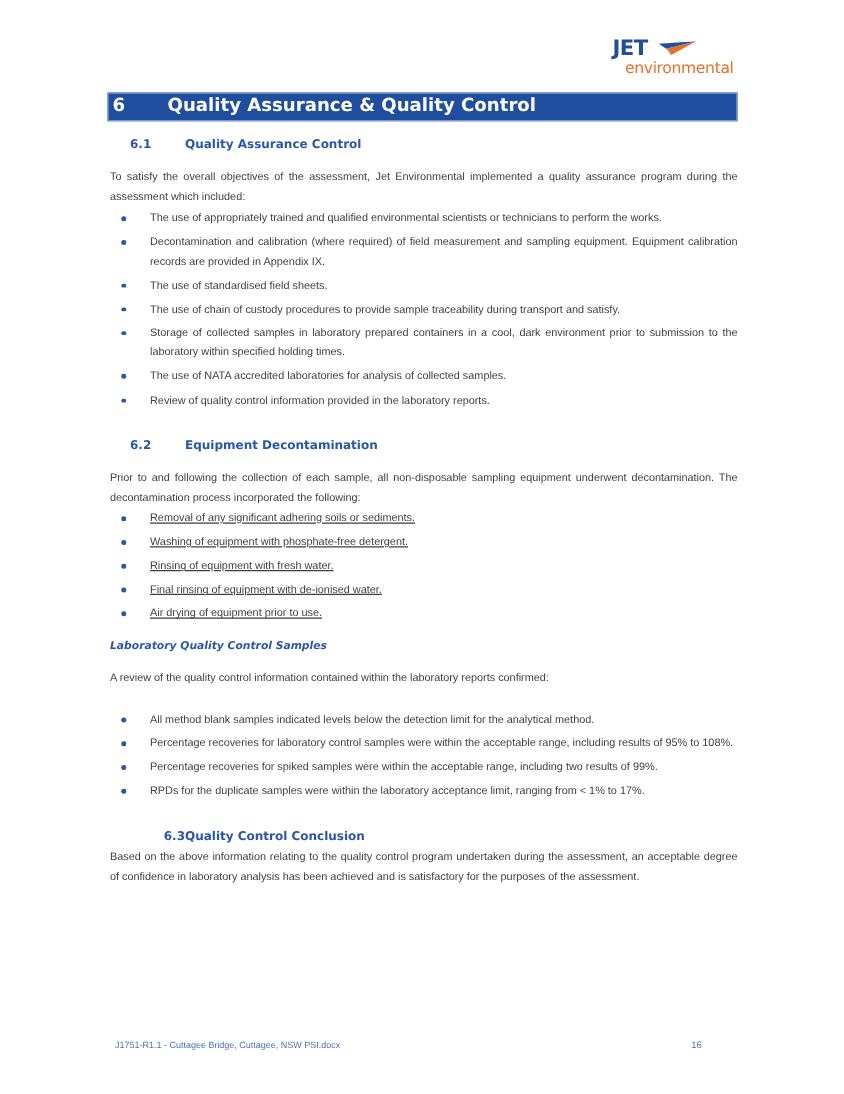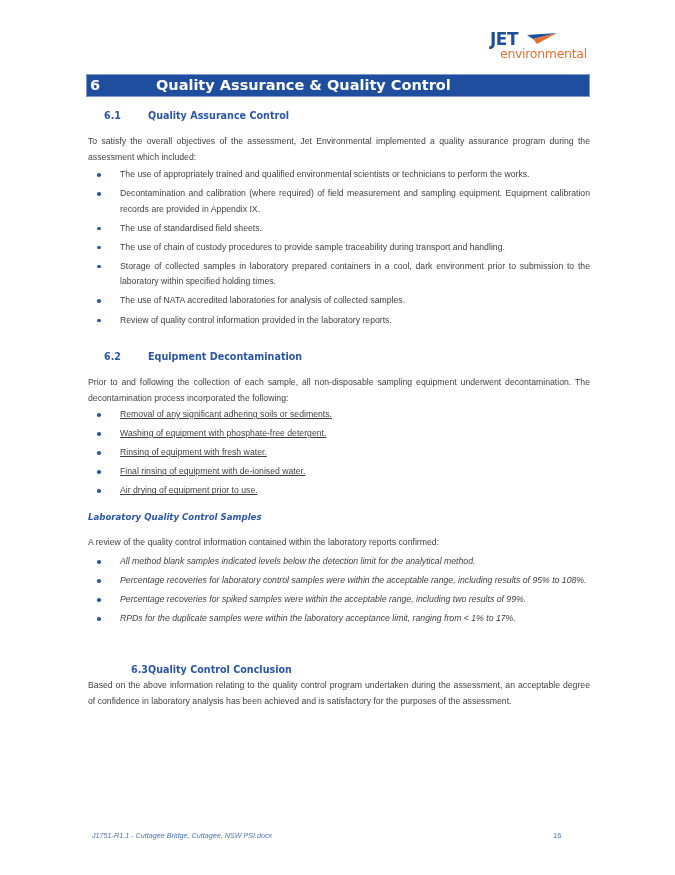--- a/index.html
+++ b/index.html
@@ -67,21 +67,20 @@
     }
     .h1-num {
       position: absolute;
       left: 3px;
       top: 0;
     }
     .h1-title {
       position: absolute;
       left: 47px;
       top: 0;
-      margin-left: 22px;
     }
     .h2 {
       position: absolute;
       left: 104px;
       font-family: "DejaVu Sans", sans-serif;
       font-weight: bold;
       font-size: 9.6px;
       color: #2a56a8;
       white-space: nowrap;
     }
@@ -132,21 +131,20 @@
       width: 3.6px;
       height: 3.6px;
       border-radius: 50%;
       background: #2a56a8;
     }
     .footer-left {
       position: absolute;
       left: 92px;
       top: 831px;
       font-size: 7.2px;
-      font-style: italic;
       color: #4a74b8;
       white-space: nowrap;
     }
     .footer-right {
       position: absolute;
       left: 553px;
       top: 831px;
       font-size: 7.6px;
       color: #4a74b8;
     }
@@ -172,21 +170,21 @@
 <div class="h2" style="top:110px;">
   <span class="num">6.1</span><span>Quality Assurance Control</span>
 </div>
 
 <div class="para" style="top:134px;">To satisfy the overall objectives of the assessment, Jet Environmental implemented a quality assurance program during the assessment which included:</div>
 
 <ul class="bullets" style="top:167px;">
   <li><span class="bullet-dot"></span><span>The use of appropriately trained and qualified environmental scientists or technicians to perform the works.</span></li>
   <li><span class="bullet-dot"></span><span>Decontamination and calibration (where required) of field measurement and sampling equipment. Equipment calibration records are provided in Appendix IX.</span></li>
   <li><span class="bullet-dot"></span><span>The use of standardised field sheets.</span></li>
-  <li><span class="bullet-dot"></span><span>The use of chain of custody procedures to provide sample traceability during transport and handling.</span></li>
+  <li><span class="bullet-dot"></span><span>The use of chain of custody procedures to provide sample traceability during transport and satisfy.</span></li>
   <li><span class="bullet-dot"></span><span>Storage of collected samples in laboratory prepared containers in a cool, dark environment prior to submission to the laboratory within specified holding times.</span></li>
   <li><span class="bullet-dot"></span><span>The use of NATA accredited laboratories for analysis of collected samples.</span></li>
   <li><span class="bullet-dot"></span><span>Review of quality control information provided in the laboratory reports.</span></li>
 </ul>
 
 <div class="h2" style="top:351px;">
   <span class="num">6.2</span><span>Equipment Decontamination</span>
 </div>
 
 <div class="para" style="top:375px;">Prior to and following the collection of each sample, all non-disposable sampling equipment underwent decontamination. The decontamination process incorporated the following:</div>
@@ -196,21 +194,21 @@
   <li><span class="bullet-dot"></span><span>Washing of equipment with phosphate-free detergent.</span></li>
   <li><span class="bullet-dot"></span><span>Rinsing of equipment with fresh water.</span></li>
   <li><span class="bullet-dot"></span><span>Final rinsing of equipment with de-ionised water.</span></li>
   <li><span class="bullet-dot"></span><span>Air drying of equipment prior to use.</span></li>
 </ul>
 
 <div class="h3" style="top:512px;">Laboratory Quality Control Samples</div>
 
 <div class="para" style="top:535px;">A review of the quality control information contained within the laboratory reports confirmed:</div>
 
-<ul class="bullets" style="top:554px;font-style:italic;">
+<ul class="bullets" style="top:568px;">
   <li><span class="bullet-dot"></span><span>All method blank samples indicated levels below the detection limit for the analytical method.</span></li>
   <li><span class="bullet-dot"></span><span>Percentage recoveries for laboratory control samples were within the acceptable range, including results of 95% to 108%.</span></li>
   <li><span class="bullet-dot"></span><span>Percentage recoveries for spiked samples were within the acceptable range, including two results of 99%.</span></li>
   <li><span class="bullet-dot"></span><span>RPDs for the duplicate samples were within the laboratory acceptance limit, ranging from &lt; 1% to 17%.</span></li>
 </ul>
 
 <div class="h2" style="top:664px;text-align:right;">
   <span class="num">6.3</span><span>Quality Control Conclusion</span>
 </div>
 

